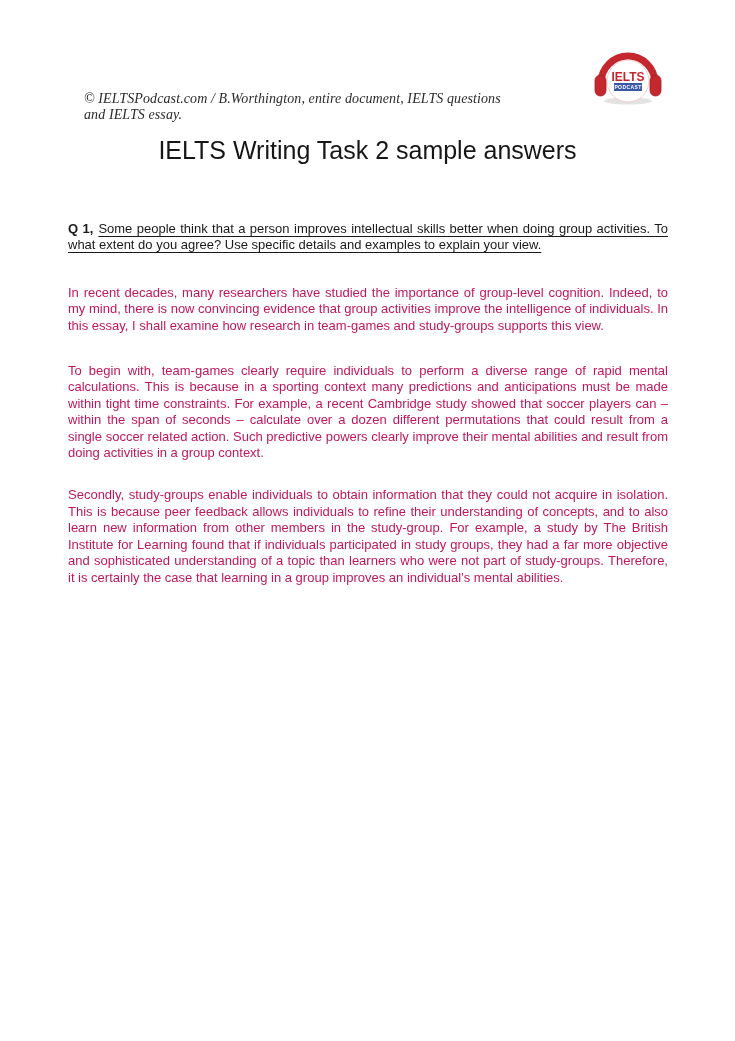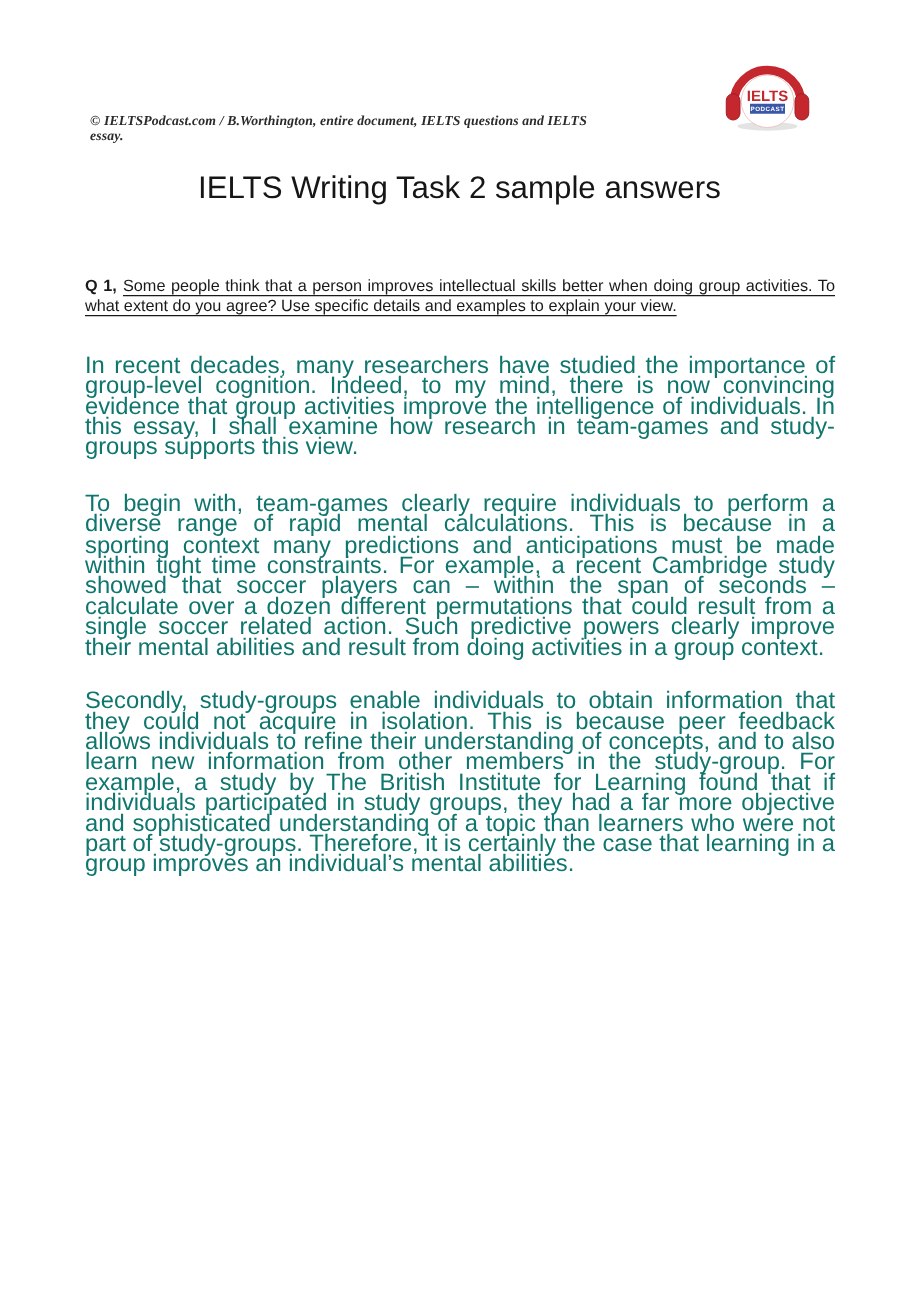--- a/index.html
+++ b/index.html
@@ -11,33 +11,33 @@
     position: relative;
     width: 735px;
     height: 1041px;
     background: #ffffff;
     overflow: hidden;
     font-family: "Liberation Sans", sans-serif;
     color: #1c1c1c;
   }
   .copyright {
     position: absolute;
-    left: 72px;
+    left: 84px;
     top: 91px;
     width: 420px;
     font-family: "Liberation Serif", serif;
     font-style: italic;
-    font-weight: bold;
-    font-size: 11px;
+    font-weight: normal;
+    font-size: 14px;
     letter-spacing: 0.1px;
     color: #2b2b2b;
   }
   .logo {
     position: absolute;
-    left: 580px;
+    left: 594px;
     top: 46px;
     width: 68px;
     height: 60px;
   }
   .logo svg { display: block; }
   .logo-ielts {
     font-family: "Liberation Sans", sans-serif;
     font-weight: bold;
     font-size: 12px;
   }
@@ -75,24 +75,24 @@
     font-weight: bold;
     margin-right: 5px;
     text-decoration: none;
   }
   .q-text {
     text-decoration: underline;
     text-underline-offset: 3px;
   }
   .para {
     margin: 0 0 26px 0;
-    font-size: 19px;
+    font-size: 13px;
     line-height: 16.4px;
     text-align: justify;
-    color: #0f766e;
+    color: #be185d;
   }
   .para.gap-lg { margin-bottom: 29px; }
 </style>
 </head>
 <body>
 
 <div class="page">
 
   <div class="copyright">© IELTSPodcast.com / B.Worthington, entire document, IELTS questions and IELTS essay.</div>
 

